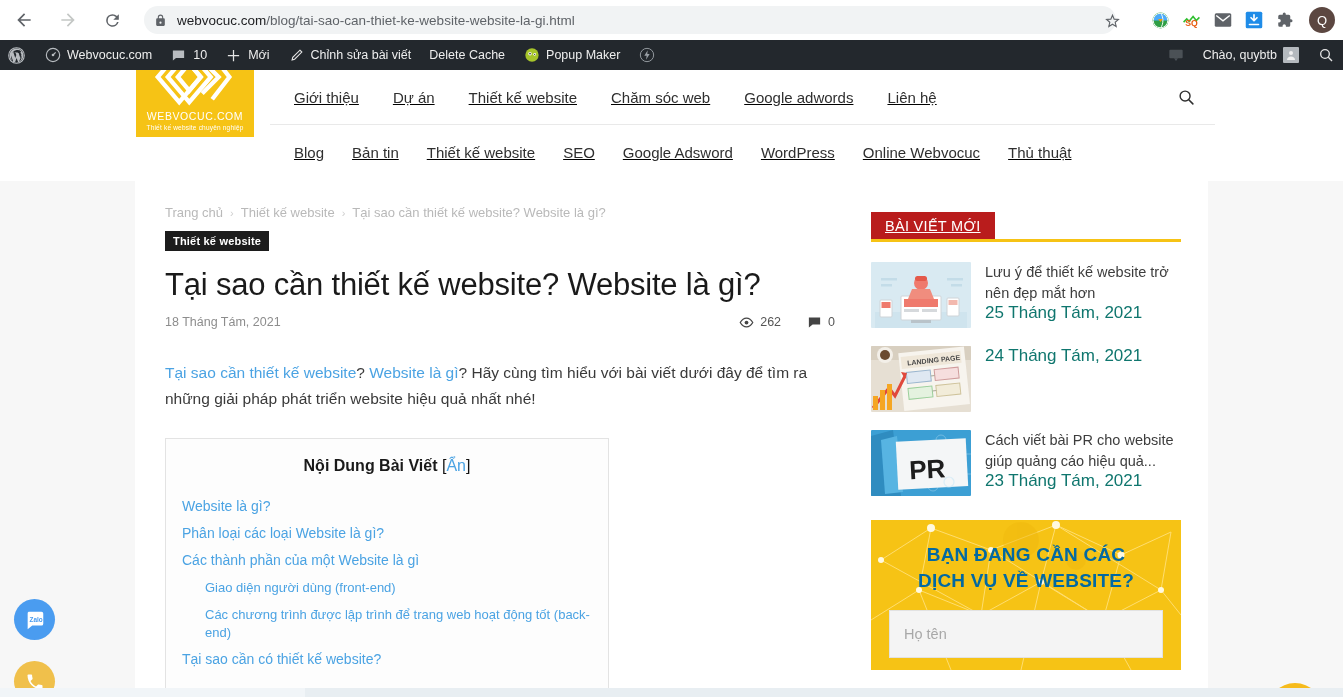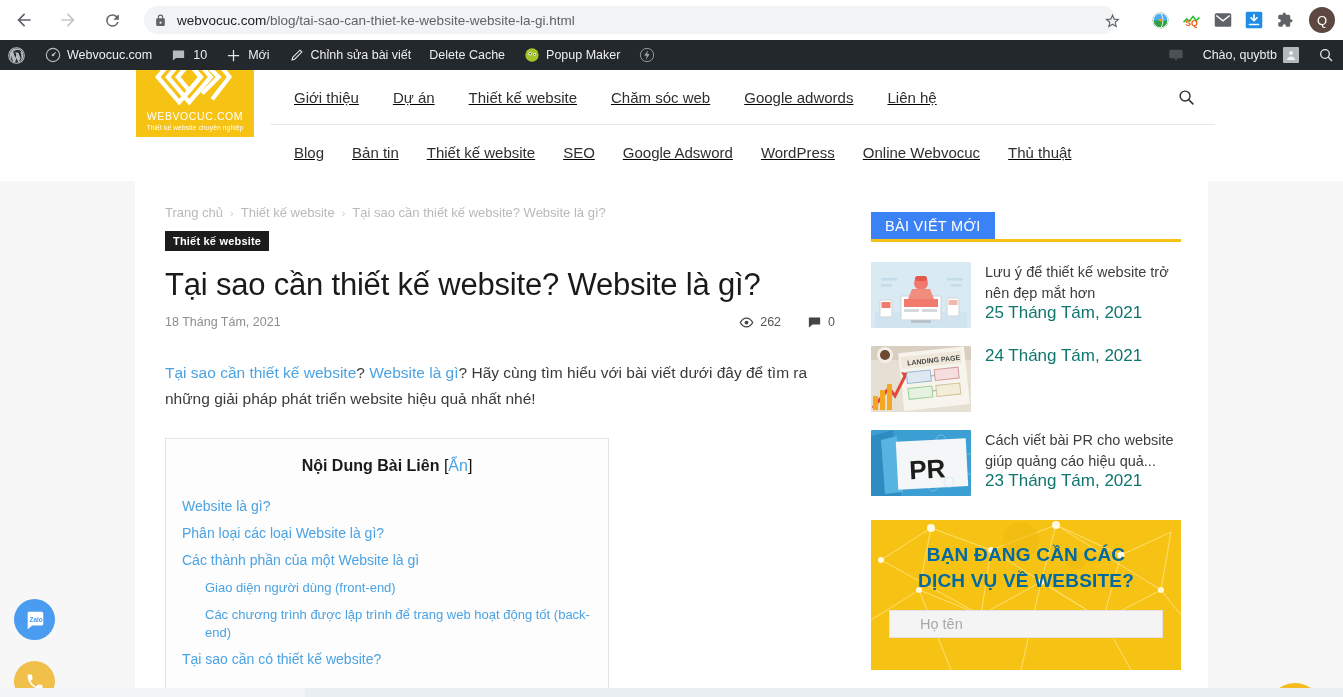--- a/index.html
+++ b/index.html
@@ -189,22 +189,22 @@
   .toc-list li.sub { padding-left: 23px; }
   .toc-list li.sub a { font-size: 13px; }
 
   
   .widget-head {
     position: relative; height: 30px;
     border-bottom: 3px solid #f6c315;
     margin-bottom: 20px;
   }
   .widget-head .tab {
-    display: inline-block; background: #3b82f6; color: #ffffff;
-    font-size: 14.5px; padding: 6px 14px 5px 14px; letter-spacing: .3px;
+    display: inline-block; background: #b91c1c; color: #ffffff;
+    font-size: 14.5px; padding: 6px 14px 5px 14px; letter-spacing: .3px; text-decoration: underline;
   }
   .post-item { display: flex; gap: 14px; margin-bottom: 18px; }
   .post-thumb {
     width: 100px; height: 66px; flex: 0 0 100px;
     overflow: hidden; position: relative; border-radius: 1px;
   }
   .post-thumb svg { display: block; width: 100%; height: 100%; }
   .post-info { flex: 1 1 auto; min-width: 0; }
   .post-info .t {
     font-size: 14.5px; color: #3d3d3d; line-height: 1.42;
@@ -218,22 +218,22 @@
     padding-top: 22px;
   }
   .cta-box .netsvg { position: absolute; inset: 0; width: 100%; height: 100%; }
   .cta-title {
     position: relative; text-align: center; color: #0369a1;
     font-size: 19px; font-weight: bold; line-height: 1.35;
     letter-spacing: .2px;
   }
   .cta-field {
     position: relative; margin: 17px 18px 0 18px;
-    height: 28px; background: #f4f4f4; border: 1px solid #e2e2e2;
-    display: flex; align-items: center; padding: 0 30px;
+    height: 48px; background: #f4f4f4; border: 1px solid #e2e2e2;
+    display: flex; align-items: center; padding: 0 14px;
     color: #a8a8a8; font-size: 14.5px;
   }
 
   
   .float-left { position: absolute; left: 14px; }
   .fl-btn {
     width: 41px; height: 41px; border-radius: 50%;
     display: flex; align-items: center; justify-content: center;
   }
   .fl-zalo { background: #4a9cf0; top: 529px; }
@@ -497,21 +497,21 @@
           <span>0</span>
         </span>
       </div>
 
       <p class="intro-p">
         <a href="#">Tại sao cần thiết kế website</a><span>? </span><a href="#">Website là gì</a><span>? Hãy cùng tìm hiểu với bài viết dưới đây để tìm ra những giải pháp phát triển website hiệu quả nhất nhé!</span>
       </p>
 
       <div class="toc-box">
         <div class="toc-title">
-          <span>Nội Dung Bài Liên</span>
+          <span>Nội Dung Bài Viết</span>
           <span class="hide"><span>[</span><a href="#">Ẩn</a><span>]</span></span>
         </div>
         <ul class="toc-list">
           <li><a href="#">Website là gì?</a></li>
           <li><a href="#">Phân loại các loại Website là gì?</a></li>
           <li><a href="#">Các thành phần của một Website là gì</a></li>
           <li class="sub"><a href="#">Giao diện người dùng (front-end)</a></li>
           <li class="sub"><a href="#">Các chương trình được lập trình để trang web hoạt động tốt (back-end)</a></li>
           <li><a href="#">Tại sao cần có thiết kế website?</a></li>
         </ul>

